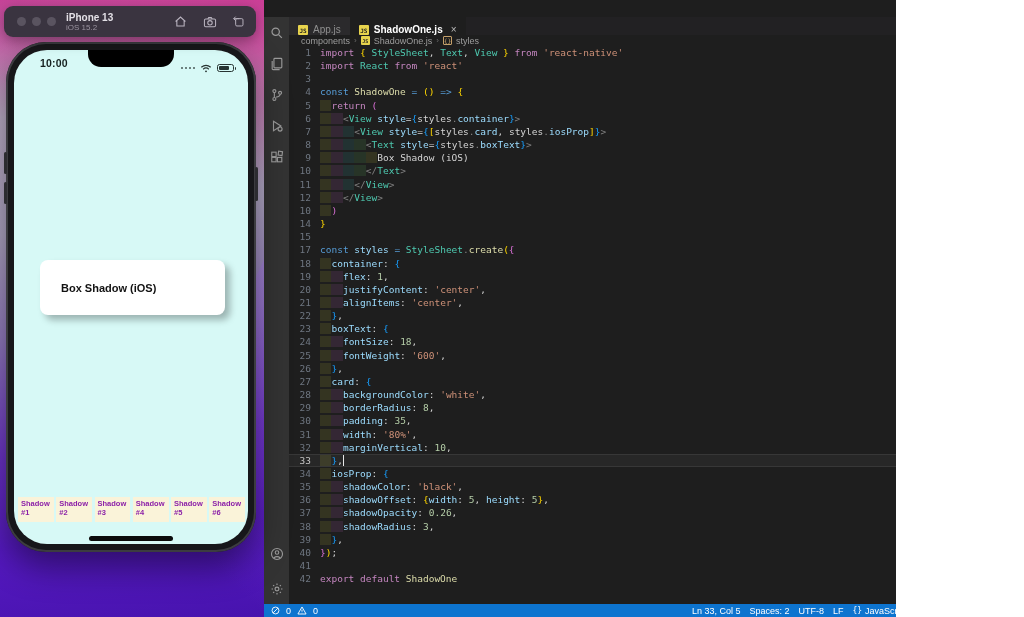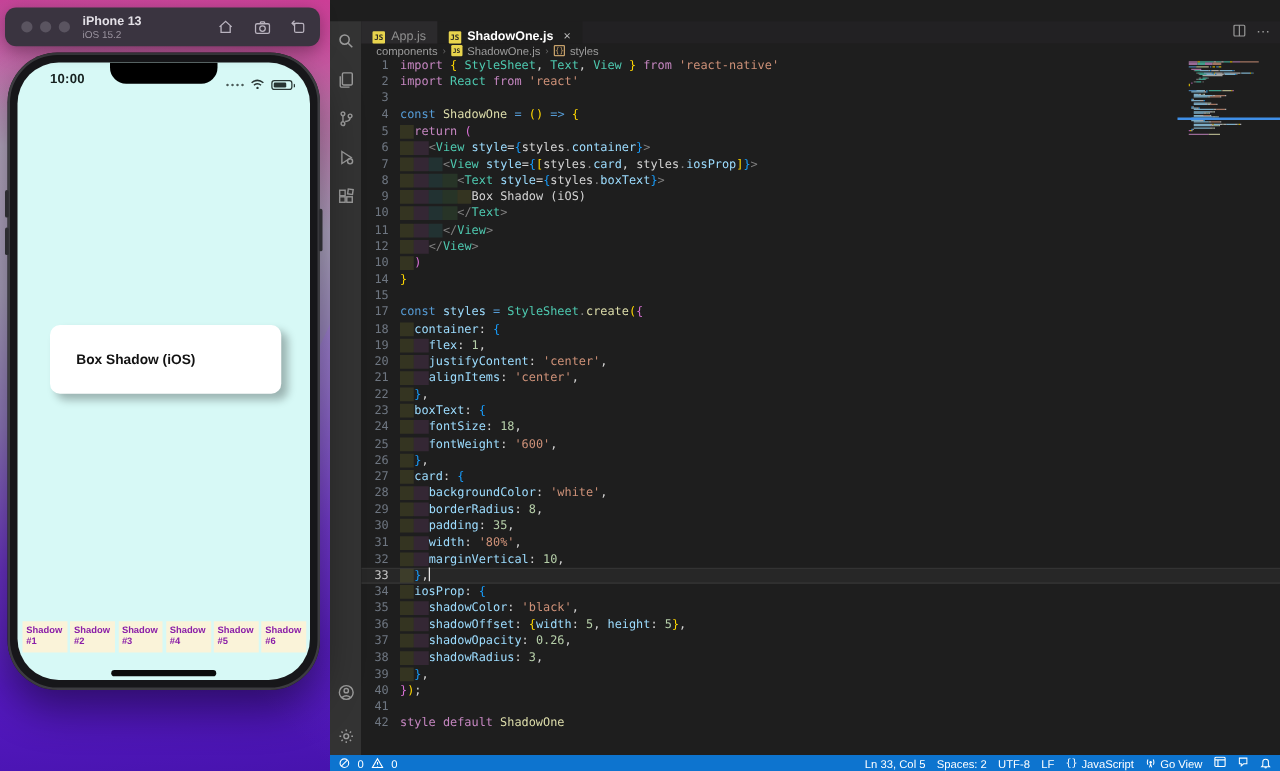--- a/index.html
+++ b/index.html
@@ -1,18 +1,18 @@
 <!DOCTYPE html>
 <html><head>
 <meta charset="utf-8">
 <style>
   * { margin:0; padding:0; box-sizing:border-box; }
   html,body { width:1024px; height:617px; overflow:hidden; }
   body { font-family:"Liberation Sans","DejaVu Sans",sans-serif; }
-  .stage { position:relative; width:1024px; height:617px; overflow:hidden; background:#0c4a6e; }
+  .stage { position:relative; width:896px; height:617px; overflow:hidden; background:#0c4a6e; }
 
   
   .wallpaper { position:absolute; left:0; top:0; width:264px; height:617px;
     background:
       linear-gradient(200deg, rgba(205,60,150,.95) 0%, rgba(205,60,150,0) 26%),
       linear-gradient(172deg, #c04a9a 0%, #bcaec8 18%, #aea4c2 36%, #937bc0 52%, #6c33c9 70%, #5519c0 84%, #4713ae 100%);
   }
   .wallpaper::after { content:""; position:absolute; inset:0;
     clip-path:polygon(100% 42%, 100% 100%, 38% 100%);
     background:linear-gradient(225deg, rgba(168,104,255,.45), rgba(168,104,255,0) 70%); }
@@ -321,21 +321,21 @@
           <div class="cl"><span class="ln">32</span><span class="ct"><span style="background: rgba(255, 255, 64, 0.1);">  </span><span style="background: rgba(255, 127, 255, 0.1);">  </span><span style="color: rgb(156, 220, 254);">marginVertical</span><span style="color: rgb(212, 212, 212);">: </span><span style="color: rgb(181, 206, 168);">10</span><span style="color: rgb(212, 212, 212);">,</span></span></div>
           <div class="cl cur"><span class="ln">33</span><span class="ct"><span style="background: rgba(255, 255, 64, 0.1);">  </span><span style="color: rgb(23, 159, 255);">}</span><span style="color: rgb(212, 212, 212);">,</span><span class="cursor"></span></span></div>
           <div class="cl"><span class="ln">34</span><span class="ct"><span style="background: rgba(255, 255, 64, 0.1);">  </span><span style="color: rgb(156, 220, 254);">iosProp</span><span style="color: rgb(212, 212, 212);">: </span><span style="color: rgb(23, 159, 255);">{</span></span></div>
           <div class="cl"><span class="ln">35</span><span class="ct"><span style="background: rgba(255, 255, 64, 0.1);">  </span><span style="background: rgba(255, 127, 255, 0.1);">  </span><span style="color: rgb(156, 220, 254);">shadowColor</span><span style="color: rgb(212, 212, 212);">: </span><span style="color: rgb(206, 145, 120);">'black'</span><span style="color: rgb(212, 212, 212);">,</span></span></div>
           <div class="cl"><span class="ln">36</span><span class="ct"><span style="background: rgba(255, 255, 64, 0.1);">  </span><span style="background: rgba(255, 127, 255, 0.1);">  </span><span style="color: rgb(156, 220, 254);">shadowOffset</span><span style="color: rgb(212, 212, 212);">: </span><span style="color: rgb(255, 215, 0);">{</span><span style="color: rgb(156, 220, 254);">width</span><span style="color: rgb(212, 212, 212);">: </span><span style="color: rgb(181, 206, 168);">5</span><span style="color: rgb(212, 212, 212);">, </span><span style="color: rgb(156, 220, 254);">height</span><span style="color: rgb(212, 212, 212);">: </span><span style="color: rgb(181, 206, 168);">5</span><span style="color: rgb(255, 215, 0);">}</span><span style="color: rgb(212, 212, 212);">,</span></span></div>
           <div class="cl"><span class="ln">37</span><span class="ct"><span style="background: rgba(255, 255, 64, 0.1);">  </span><span style="background: rgba(255, 127, 255, 0.1);">  </span><span style="color: rgb(156, 220, 254);">shadowOpacity</span><span style="color: rgb(212, 212, 212);">: </span><span style="color: rgb(181, 206, 168);">0.26</span><span style="color: rgb(212, 212, 212);">,</span></span></div>
           <div class="cl"><span class="ln">38</span><span class="ct"><span style="background: rgba(255, 255, 64, 0.1);">  </span><span style="background: rgba(255, 127, 255, 0.1);">  </span><span style="color: rgb(156, 220, 254);">shadowRadius</span><span style="color: rgb(212, 212, 212);">: </span><span style="color: rgb(181, 206, 168);">3</span><span style="color: rgb(212, 212, 212);">,</span></span></div>
           <div class="cl"><span class="ln">39</span><span class="ct"><span style="background: rgba(255, 255, 64, 0.1);">  </span><span style="color: rgb(23, 159, 255);">}</span><span style="color: rgb(212, 212, 212);">,</span></span></div>
           <div class="cl"><span class="ln">40</span><span class="ct"><span style="color: rgb(218, 112, 214);">}</span><span style="color: rgb(255, 215, 0);">)</span><span style="color: rgb(212, 212, 212);">;</span></span></div>
           <div class="cl"><span class="ln">41</span><span class="ct"></span></div>
-          <div class="cl"><span class="ln">42</span><span class="ct"><span style="color: rgb(197, 134, 192);">style default </span><span style="color: rgb(220, 220, 170);">ShadowOne</span></span></div>
+          <div class="cl"><span class="ln">42</span><span class="ct"><span style="color: rgb(197, 134, 192);">export default </span><span style="color: rgb(220, 220, 170);">ShadowOne</span></span></div>
         </div>
       <div class="minimap" id="minimap">
           <div class="mmb" style="left: 3px; top: 3px; width: 7.35px; background: rgb(197, 134, 192);"></div>
           <div class="mmb" style="left: 10.35px; top: 3px; width: 2.1px; background: rgb(255, 215, 0);"></div>
           <div class="mmb" style="left: 12.45px; top: 3px; width: 10.5px; background: rgb(78, 201, 176);"></div>
           <div class="mmb" style="left: 22.95px; top: 3px; width: 2.1px; background: rgb(212, 212, 212);"></div>
           <div class="mmb" style="left: 25.05px; top: 3px; width: 4.2px; background: rgb(78, 201, 176);"></div>
           <div class="mmb" style="left: 29.25px; top: 3px; width: 2.1px; background: rgb(212, 212, 212);"></div>
           <div class="mmb" style="left: 31.35px; top: 3px; width: 4.2px; background: rgb(78, 201, 176);"></div>
           <div class="mmb" style="left: 35.55px; top: 3px; width: 2.1px; background: rgb(255, 215, 0);"></div>

